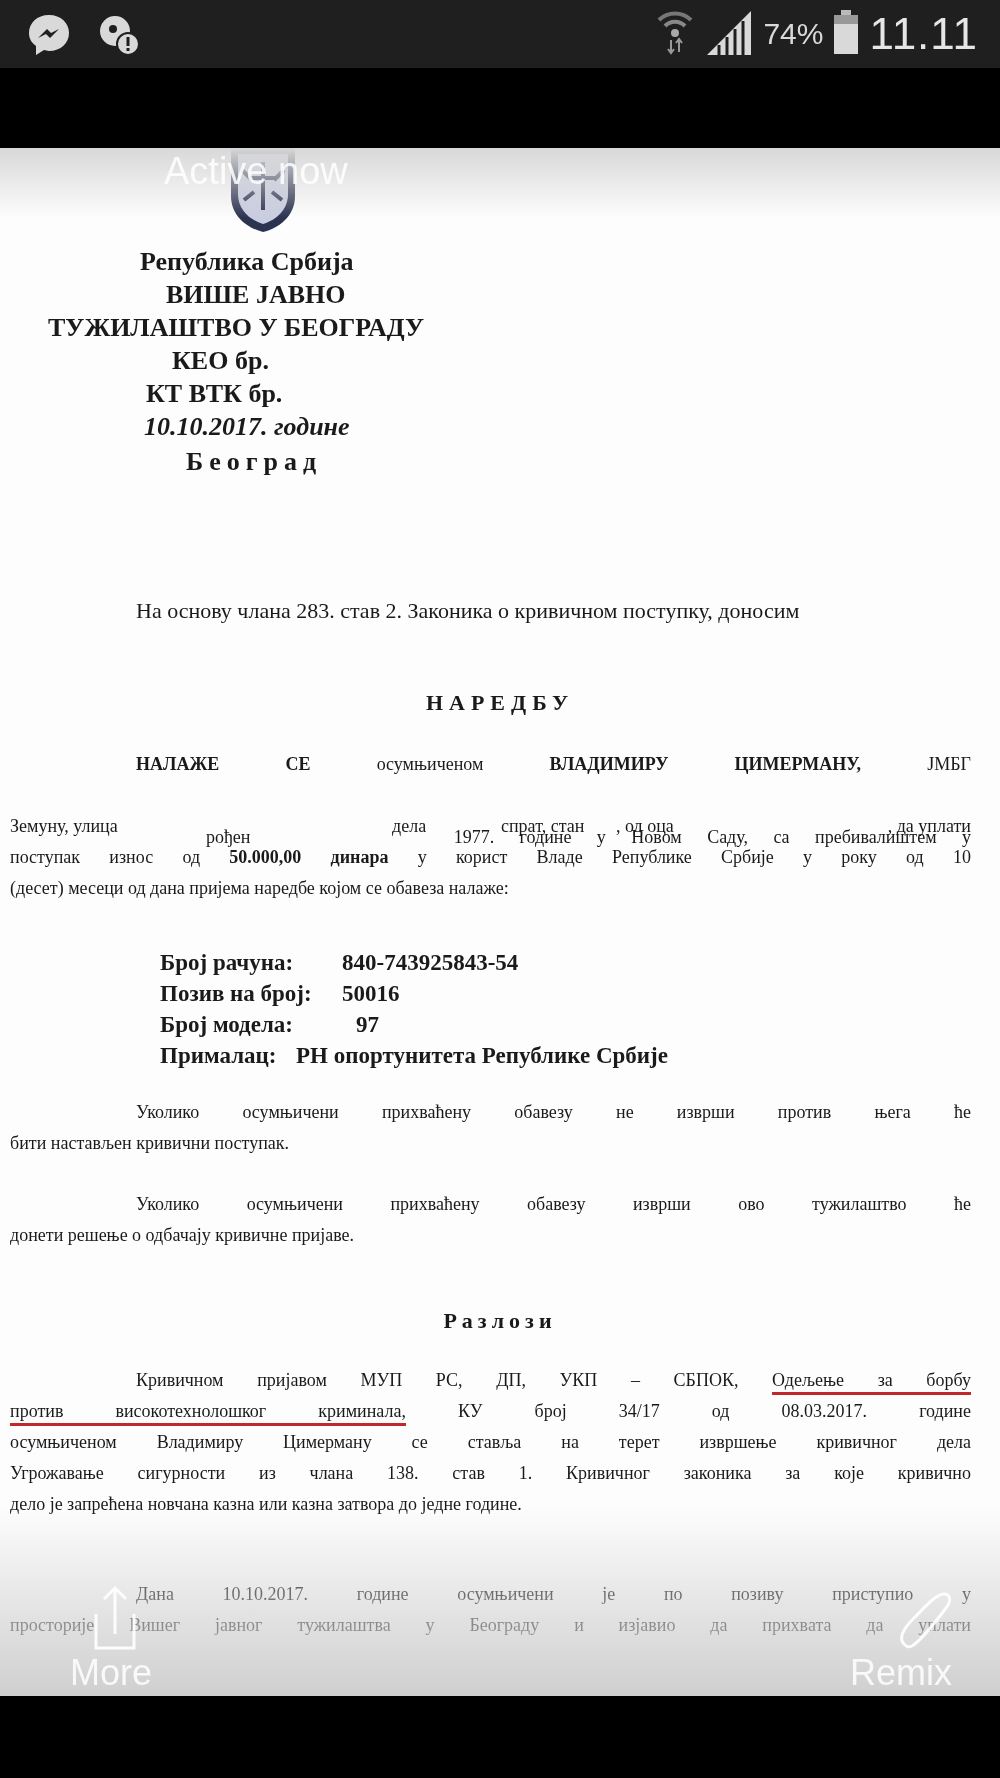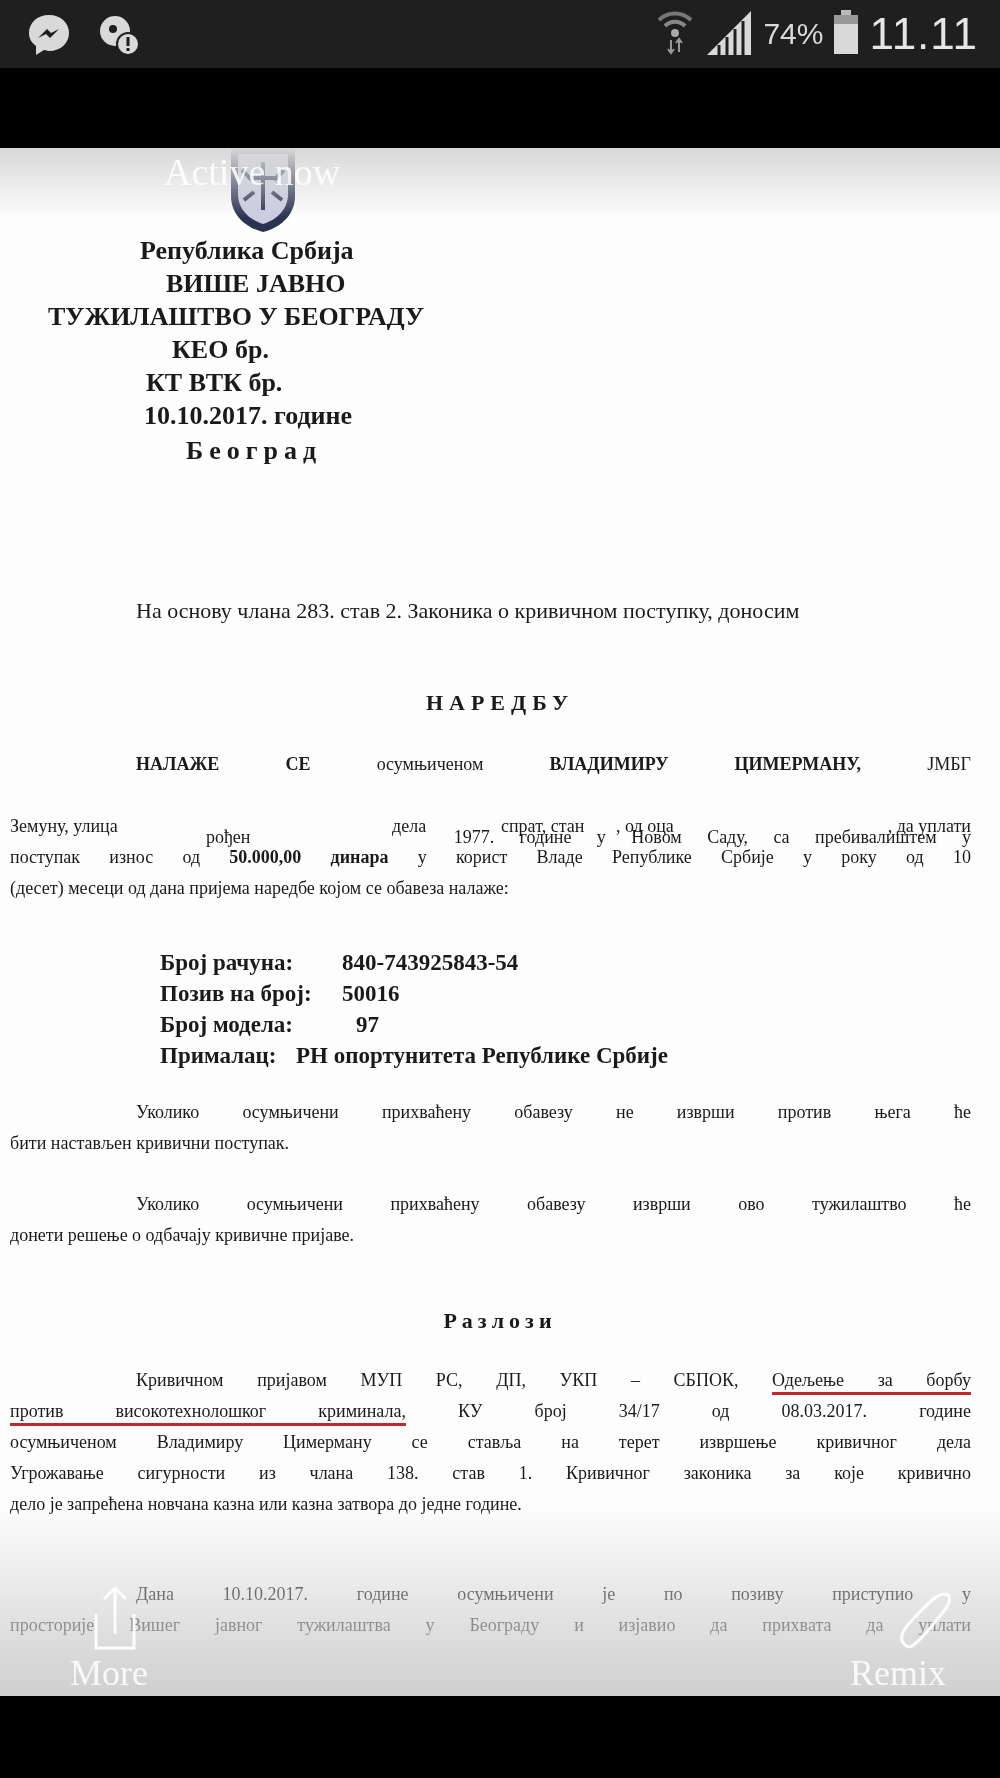--- a/index.html
+++ b/index.html
@@ -26,27 +26,27 @@
     position: absolute; left: 0; top: 0; width: 1000px; height: 70px;
     background: linear-gradient(#d8d8d8, rgba(253,253,253,0));
     pointer-events: none;
   }
   .fade-bottom {
     position: absolute; left: 0; bottom: 0; width: 1000px; height: 190px;
     background: linear-gradient(rgba(253,253,253,0), #cfcfcf);
     pointer-events: none;
   }
   .overlay-text {
-    position: absolute; font-family: Liberation Serif, serif;
+    position: absolute; font-family: Liberation Sans, sans-serif;
     color: rgba(255,255,255,0.85); font-size: 38px;
   }
   .coat {
     position: absolute; left: 228px; top: 0px; width: 70px; height: 84px;
   }
-  .hdr { position: absolute; font-weight: bold; font-size: 26px; white-space: nowrap; }
+  .hdr { position: absolute; font-weight: bold; font-size: 26px; white-space: nowrap; margin-top: 11px; }
   .spaced { letter-spacing: 6px; }
   .line { position: absolute; white-space: nowrap; font-size: 18px; }
   .just { text-align: justify; text-align-last: justify; display: block; }
   b { font-weight: bold; }
   .center-title { position: absolute; width: 1000px; left: 0; text-align: center; font-weight: bold; font-size: 22px; letter-spacing: 6px; }
   .pay { position: absolute; left: 136px; font-weight: bold; font-size: 23px; white-space: nowrap; }
   .pay .k { display: inline-block; margin-left: 24px; }
   .red-ul { text-decoration: underline; text-decoration-color: #c0282c; text-decoration-thickness: 3px; text-underline-offset: 6px; }
 
   .bottombar { position: absolute; left: 0; top: 1696px; width: 1000px; height: 82px; background: #000; }
@@ -108,21 +108,21 @@
     <path d="M14 22l10 10M56 22l-10 10M16 52l10-8M54 52l-10-8" stroke="#2c3350" stroke-width="4"></path>
   </svg>
   <div class="fade-top"></div>
   <div class="overlay-text" style="left:164px; top:2px;">Active now</div>
 
   <div class="hdr" style="left:140px; top:88px;">Република Србија</div>
   <div class="hdr" style="left:166px; top:121px;">ВИШЕ ЈАВНО</div>
   <div class="hdr" style="left:48px; top:154px;">ТУЖИЛАШТВО У БЕОГРАДУ</div>
   <div class="hdr" style="left:172px; top:187px;">КЕО бр.</div>
   <div class="hdr" style="left:146px; top:220px;">КТ ВТК бр.</div>
-  <div class="hdr" style="left:144px; top:253px;">10.10.2017. године</div>
+  <div class="hdr" style="left:144px; top:253px;font-style:italic;">10.10.2017. године</div>
   <div class="hdr spaced" style="left:186px; top:288px;">Београд</div>
 
   <div class="line" style="left:136px; top:450px; font-size:22px;">На основу члана 283. став 2. Законика о кривичном поступку, доносим</div>
   <div class="center-title" style="top:542px;">НАРЕДБУ</div>
 
   <div class="line" style="left:136px; top:606px; width:835px;">
     <span class="just">
       <b>НАЛАЖЕ СЕ</b>
       <span>осумњиченом</span>
       <b>ВЛАДИМИРУ ЦИМЕРМАНУ,</b>

